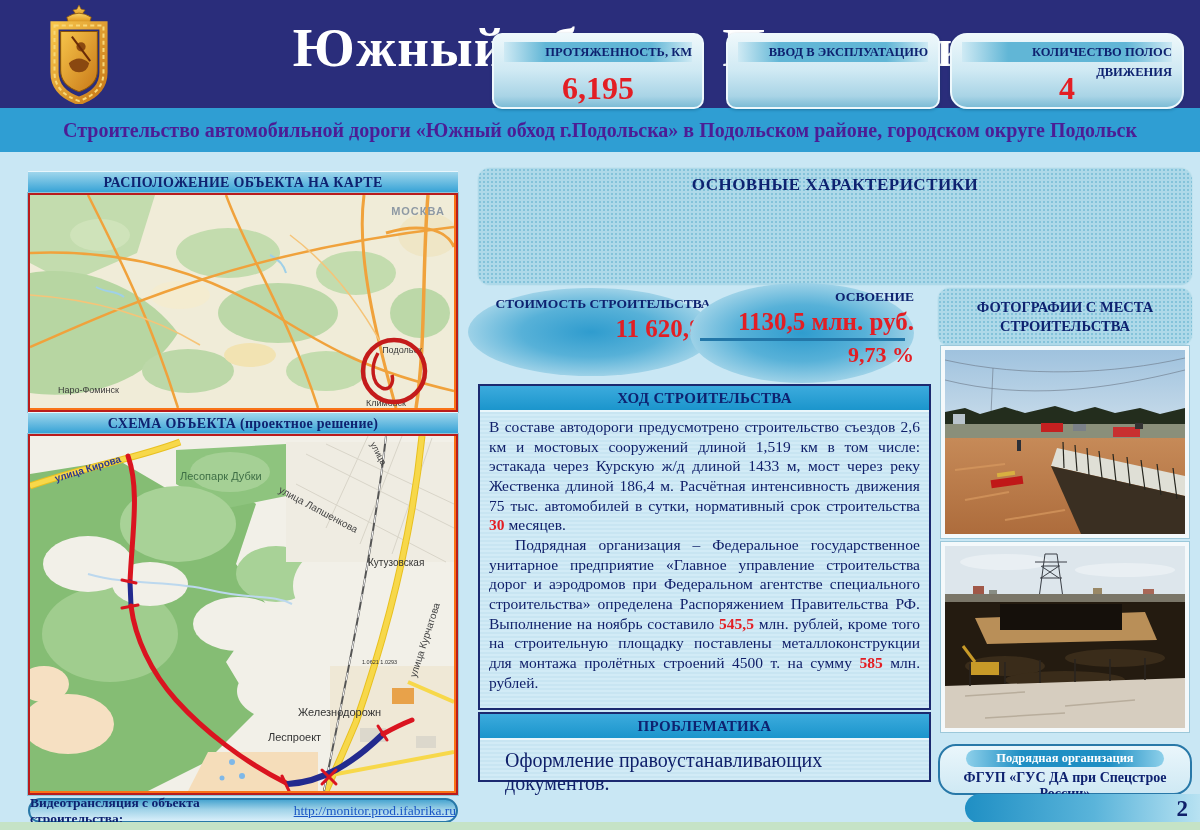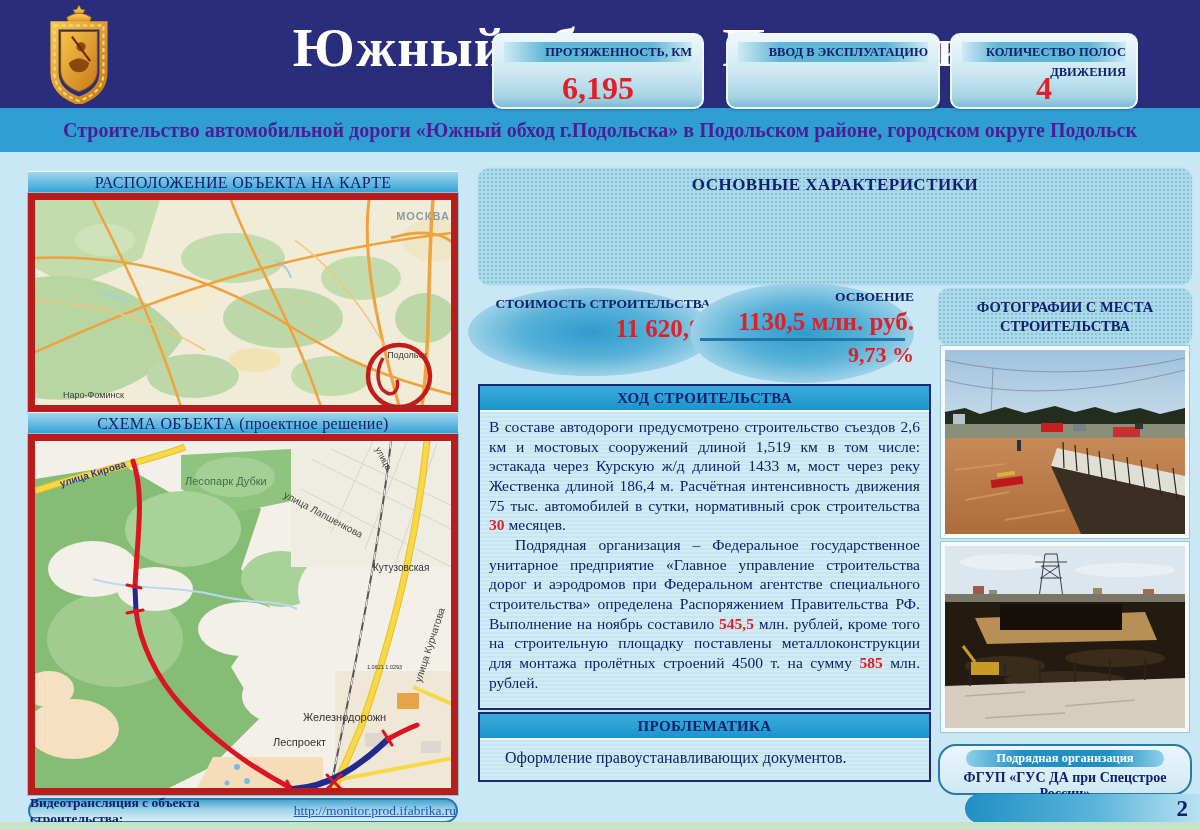--- a/index.html
+++ b/index.html
@@ -9,23 +9,23 @@
   
   .hdr{position:absolute;left:0;top:0;width:1200px;height:108px;background:#2a2d7b;}
   .hdr-title{position:absolute;left:0;top:16px;width:1200px;padding-left:90px;box-sizing:border-box;
              text-align:center;color:#ffffff;font-weight:bold;font-size:55px;letter-spacing:1px;}
   .emblem{position:absolute;left:33px;top:4px;}
   .subbar{position:absolute;left:0;top:108px;width:1200px;height:44px;background:#2f9ed3;
           color:#4c1d95;font-weight:bold;font-size:20px;text-align:center;line-height:44px;}
   .bottom-strip{position:absolute;left:0;top:822px;width:1200px;height:8px;background:#c5e3c6;}
 
   
-  .band{background:linear-gradient(180deg,#9fd6ec 0%,#2d9ed4 100%);color:#0e2270;font-weight:normal;
-        font-size:16px;text-align:center;line-height:22px;letter-spacing:.3px;border-top:1px solid #e8f6fc;}
-  .mapframe{box-sizing:border-box;border:7px solid #b91c1c;box-shadow:0 0 0 1px #8fc3d8;background:#f97316;overflow:hidden;}
+  .band{background:linear-gradient(180deg,#9fd6ec 0%,#2d9ed4 100%);color:#0e2270;font-weight:bold;
+        font-size:14px;text-align:center;line-height:22px;letter-spacing:.3px;border-top:1px solid #e8f6fc;}
+  .mapframe{box-sizing:border-box;border:2px solid #b91c1c;box-shadow:0 0 0 1px #8fc3d8;background:#f97316;overflow:hidden;}
   .dotpanel{background-color:#aed9e9;
             background-image:radial-gradient(#84c3da 1.2px,rgba(0,0,0,0) 1.2px);
             background-size:4px 4px;border-radius:12px;box-shadow:0 0 0 1px #c2e3ef;}
 
   
   .loc-band{position:absolute;left:28px;top:171px;width:430px;height:22px;}
   .loc-map{position:absolute;left:28px;top:193px;width:430px;height:219px;}
   .schema-band{position:absolute;left:28px;top:412px;width:430px;height:22px;}
   .schema-map{position:absolute;left:28px;top:434px;width:430px;height:361px;}
   .video-pill{position:absolute;left:28px;top:798px;width:430px;height:25px;box-sizing:border-box;
@@ -40,21 +40,21 @@
   .char-title{position:absolute;left:0;top:7px;width:100%;text-align:center;color:#0e2270;
               font-weight:bold;font-size:17px;letter-spacing:.5px;}
   .mcard{position:absolute;top:33px;height:76px;box-sizing:border-box;border-radius:10px;
          border:2px solid #eef8fc;
          background:linear-gradient(180deg,#eef8fb 0%,#cfe9f3 50%,#a9d4e6 85%,#7dbcd6 100%);
          box-shadow:0 1px 3px rgba(10,60,90,.4);}
   .mcard .lab{margin:7px 10px 8px 10px;height:20px;line-height:20px;text-align:right;color:#0e2270;
               font-weight:bold;font-size:12.5px;
               background:linear-gradient(90deg,#cfeaf4 0%,#61b6d6 22%,#61b6d6 78%,#cfeaf4 100%);}
   .mcard .val{margin-top:3px;text-align:center;color:#e31e24;font-weight:bold;font-size:32px;}
-  .card1{left:492px;width:212px;} .card2{left:726px;width:214px;} .card3{left:950px;width:188px;}
+  .card1{left:492px;width:212px;} .card2{left:726px;width:214px;} .card3{left:950px;width:234px;border-radius:17px;}
 
   .blob{position:absolute;border-radius:50%;
         background:radial-gradient(ellipse at center,#2f9cce 0%,#57b1d8 40%,#a0d3e8 72%,rgba(201,231,244,0) 100%);
         text-align:right;}
   .cost-blob{left:468px;top:288px;width:246px;height:88px;padding-top:8px;box-sizing:border-box;}
   .osv-blob{left:690px;top:283px;width:224px;height:100px;padding-top:6px;box-sizing:border-box;}
   .blob .blab{color:#0e2270;font-weight:bold;font-size:13.5px;line-height:1.25;}
   .blob .bval{color:#e31e24;font-weight:bold;font-size:25px;line-height:1.1;margin-top:2px;}
   .osv-div{width:205px;height:3px;background:#2377a8;margin:3px auto 1px auto;}
   .blob .bpct{color:#e31e24;font-weight:bold;font-size:22px;}
@@ -64,21 +64,21 @@
         repeating-linear-gradient(0deg,#d2ebf6 0 2px,#c8e5f2 2px 4px);}
   .tbox .thead{height:24px;line-height:24px;background:linear-gradient(180deg,#3cabdd 0%,#1b95cc 100%);
                border-bottom:2px solid #eaf6fb;color:#0e2270;font-weight:bold;font-size:15px;
                text-align:center;letter-spacing:.3px;}
   .progress-box{left:478px;top:384px;width:453px;height:326px;}
   .progress-body{padding:5px 9px;color:#10206a;font-size:15.5px;line-height:1.27;text-align:justify;}
   .progress-body p{margin:0;}
   .progress-body p.ind{text-indent:26px;}
   .red{color:#e31e24;font-weight:bold;}
   .problems-box{left:478px;top:712px;width:453px;height:70px;}
-  .problems-body{padding:9px 25px;color:#10206a;font-size:16px;}
+  .problems-body{padding:9px 25px;color:#10206a;font-size:20px;}
 
   
   .photos-panel{position:absolute;left:938px;top:288px;width:254px;height:58px;
                 display:flex;flex-direction:column;justify-content:center;}
   .photos-title{text-align:center;color:#0e2270;font-weight:bold;font-size:14.5px;line-height:1.3;}
   .photo{position:absolute;left:941px;width:248px;box-sizing:border-box;border:4px solid #f4f9fb;
          box-shadow:0 0 0 1px #9cc8da;background:#fff;}
   .photo1{top:346px;height:192px;} .photo2{top:542px;height:190px;}
 
   .contractor{position:absolute;left:938px;top:744px;width:254px;height:51px;box-sizing:border-box;

